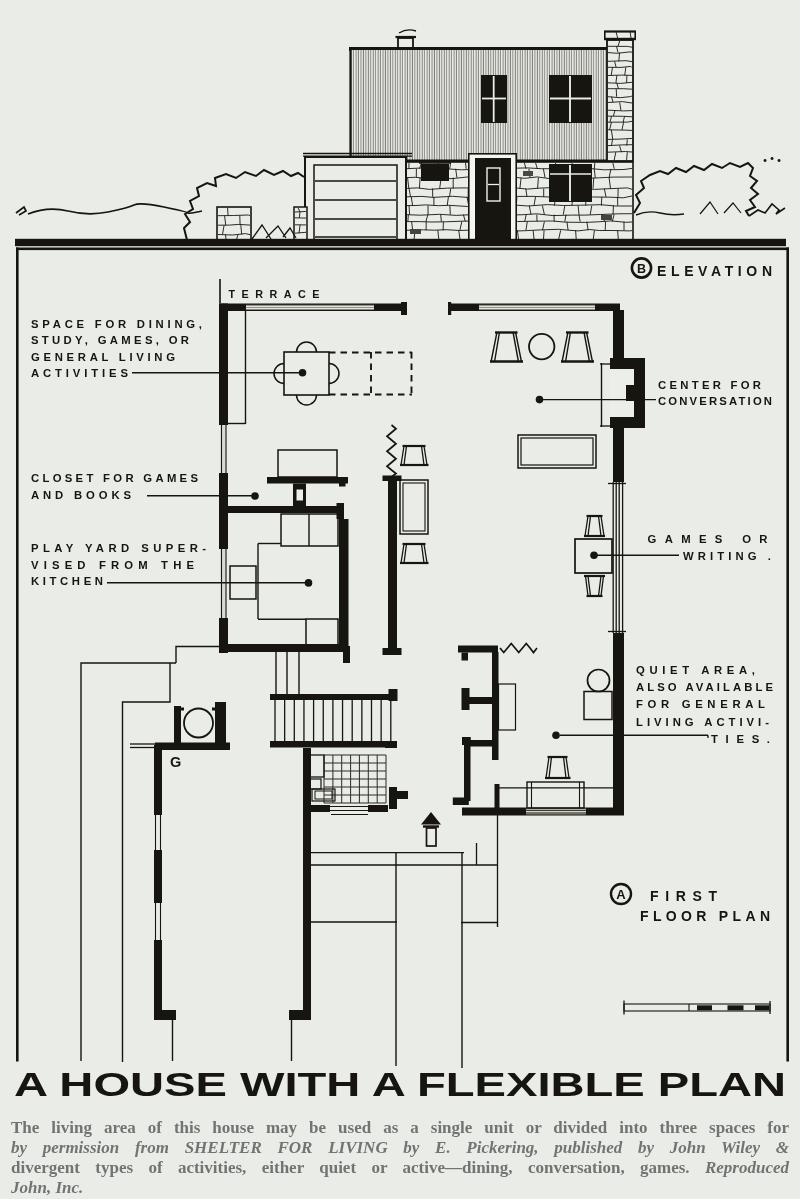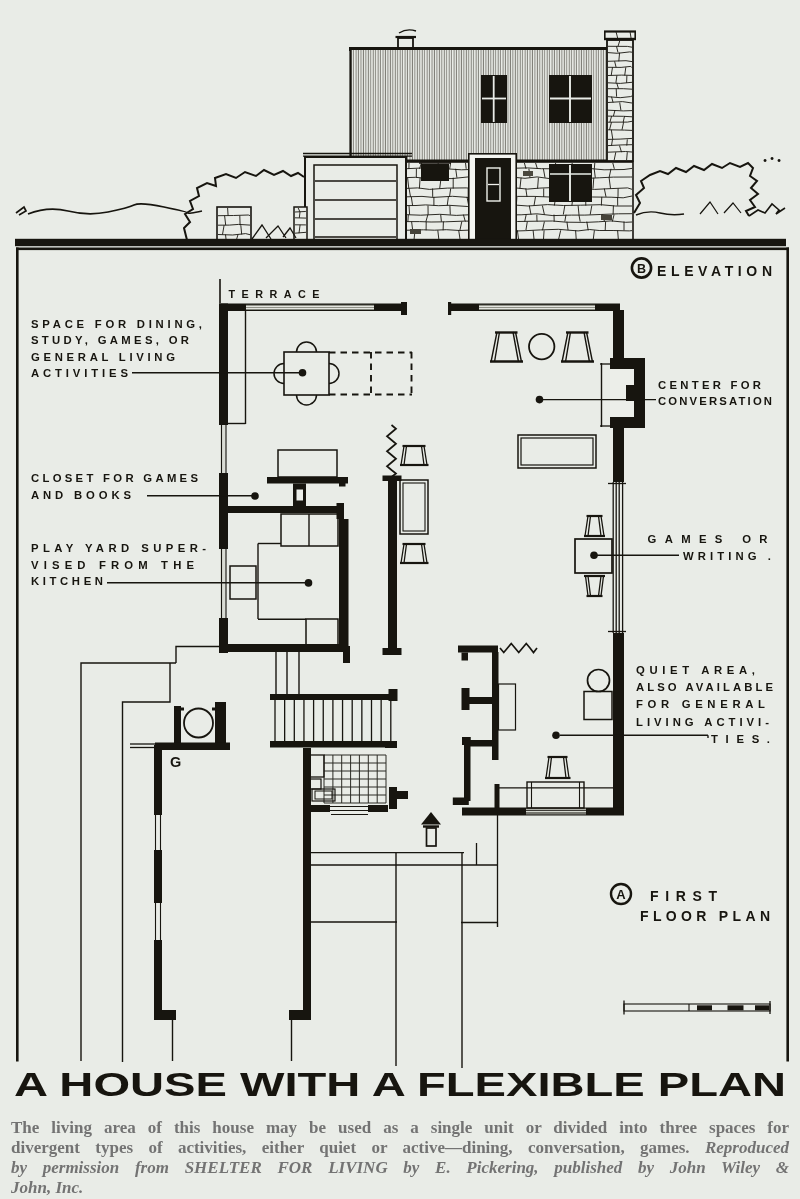--- a/index.html
+++ b/index.html
@@ -536,17 +536,17 @@
 <rect x="697" y="1005.3" width="15" height="5" fill="#17150f"></rect>
 <rect x="727.5" y="1005.3" width="16" height="5" fill="#17150f"></rect>
 <rect x="755" y="1005.3" width="14" height="5" fill="#17150f"></rect>
 </g>
 
 <text x="14" y="1096" font-family="Liberation Sans, sans-serif" font-size="33" font-weight="bold" fill="#17150f" textLength="772" lengthAdjust="spacingAndGlyphs">A HOUSE WITH A FLEXIBLE PLAN</text>
 </svg>
 
 <div class="caption">
 <div class="j">The living area of this house may be used as a single unit or divided into three spaces for</div>
+<div class="j" style="font-style:italic">by permission from SHELTER FOR LIVING by E. Pickering, published by John Wiley &amp;</div>
 <div class="j">divergent types of activities, either quiet or active—dining, conversation, games.&nbsp;<i>Reproduced</i></div>
-<div class="j" style="font-style:italic">by permission from SHELTER FOR LIVING by E. Pickering, published by John Wiley &amp;</div>
 <div style="font-style:italic">John, Inc.</div>
 </div>
 </div>
 
 </body></html>

